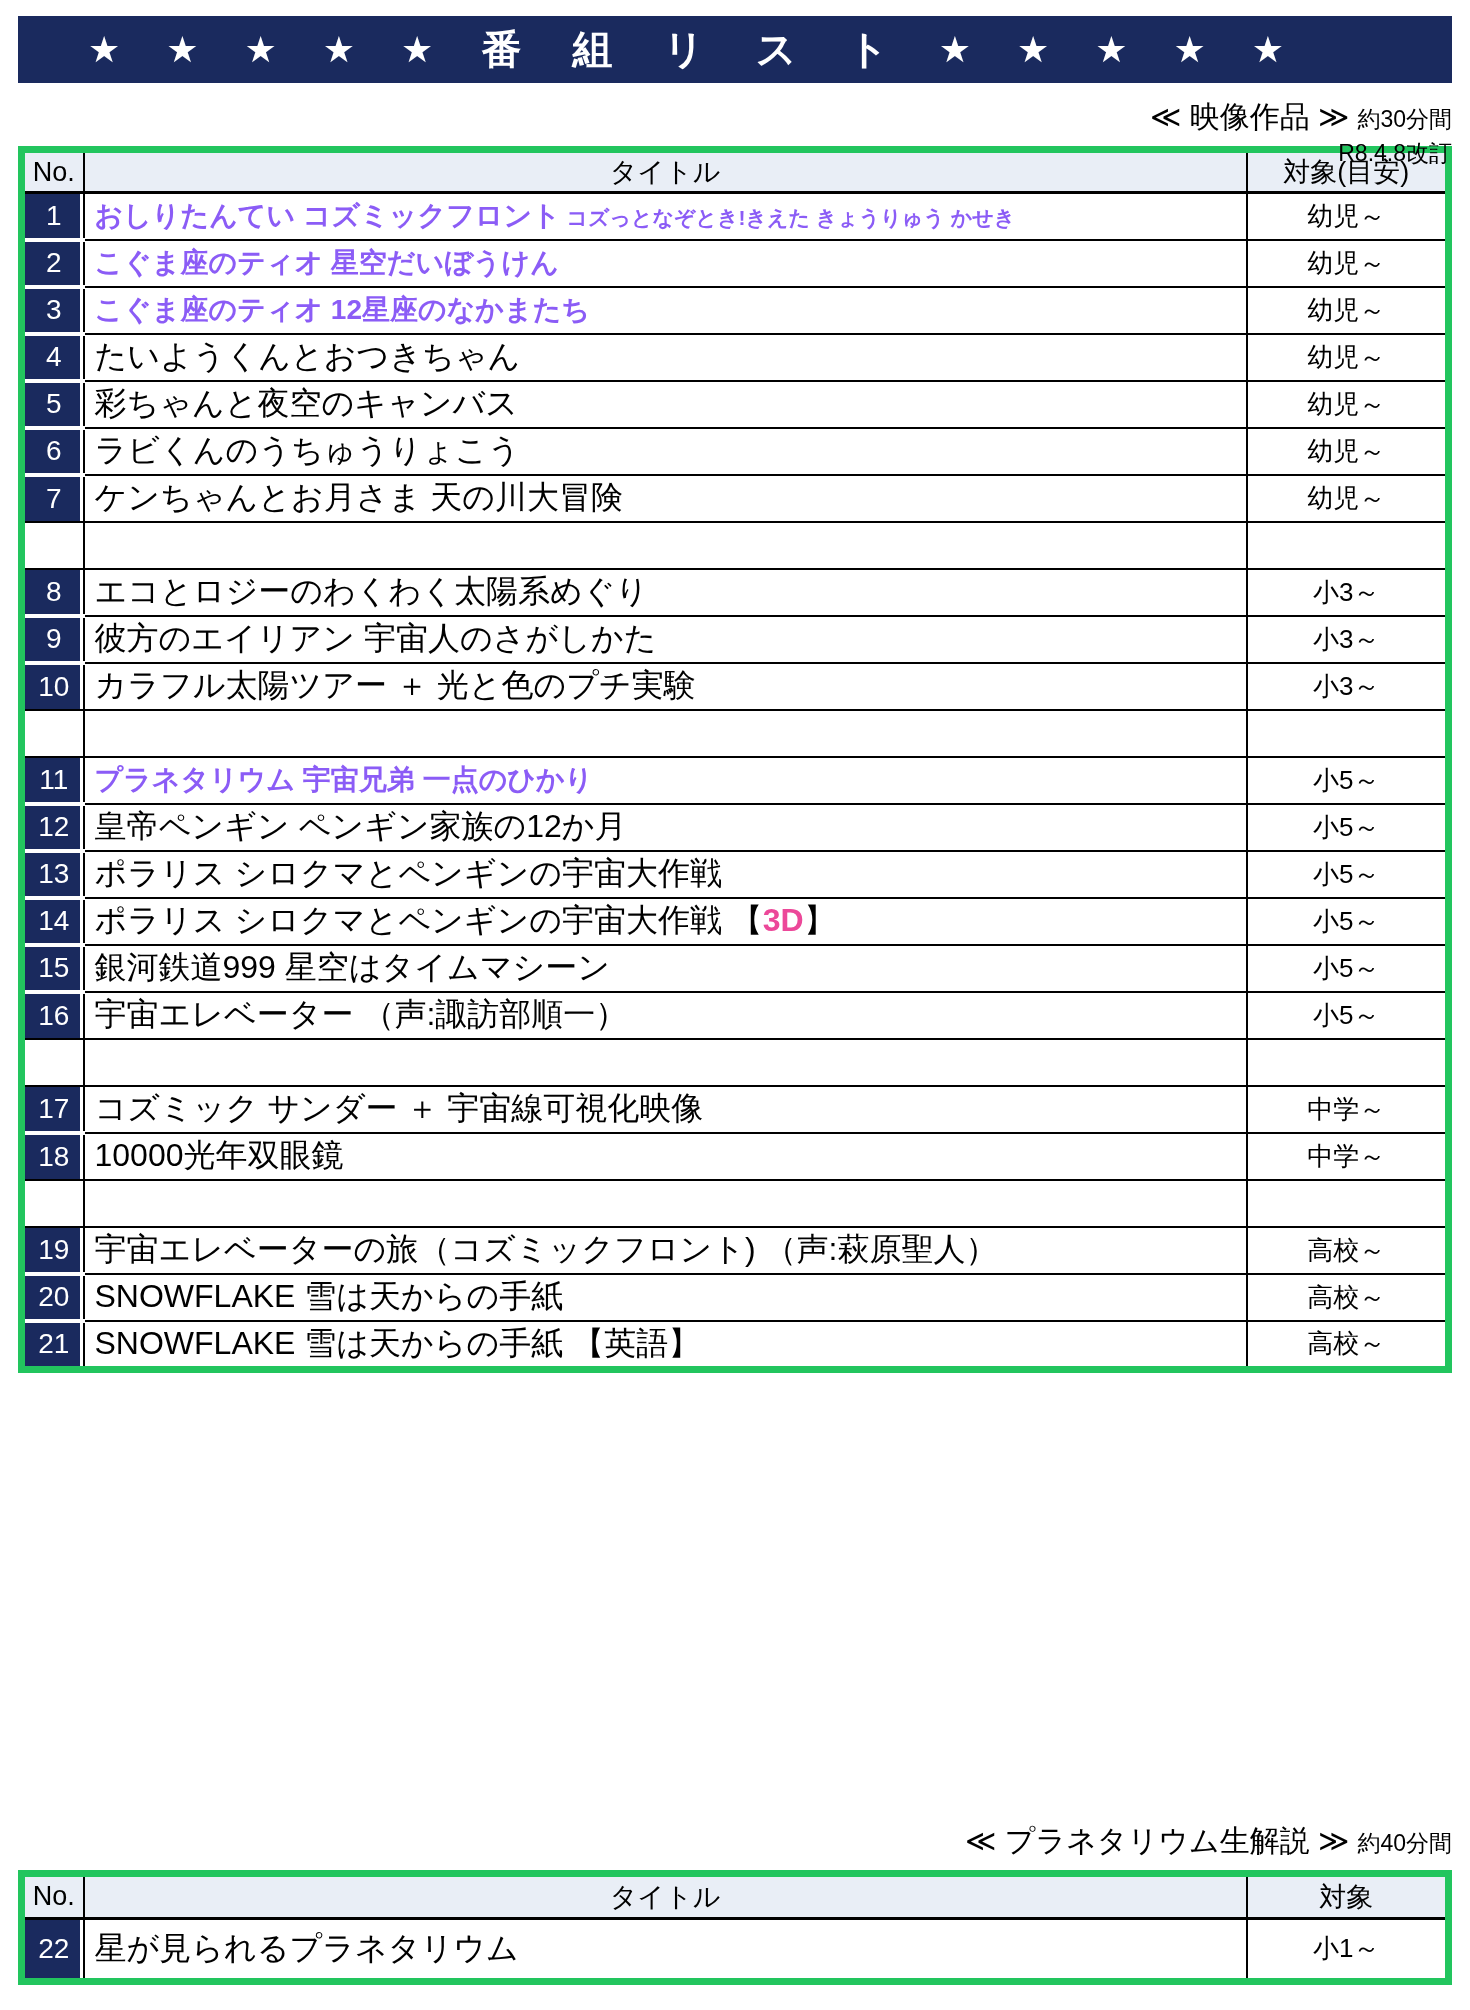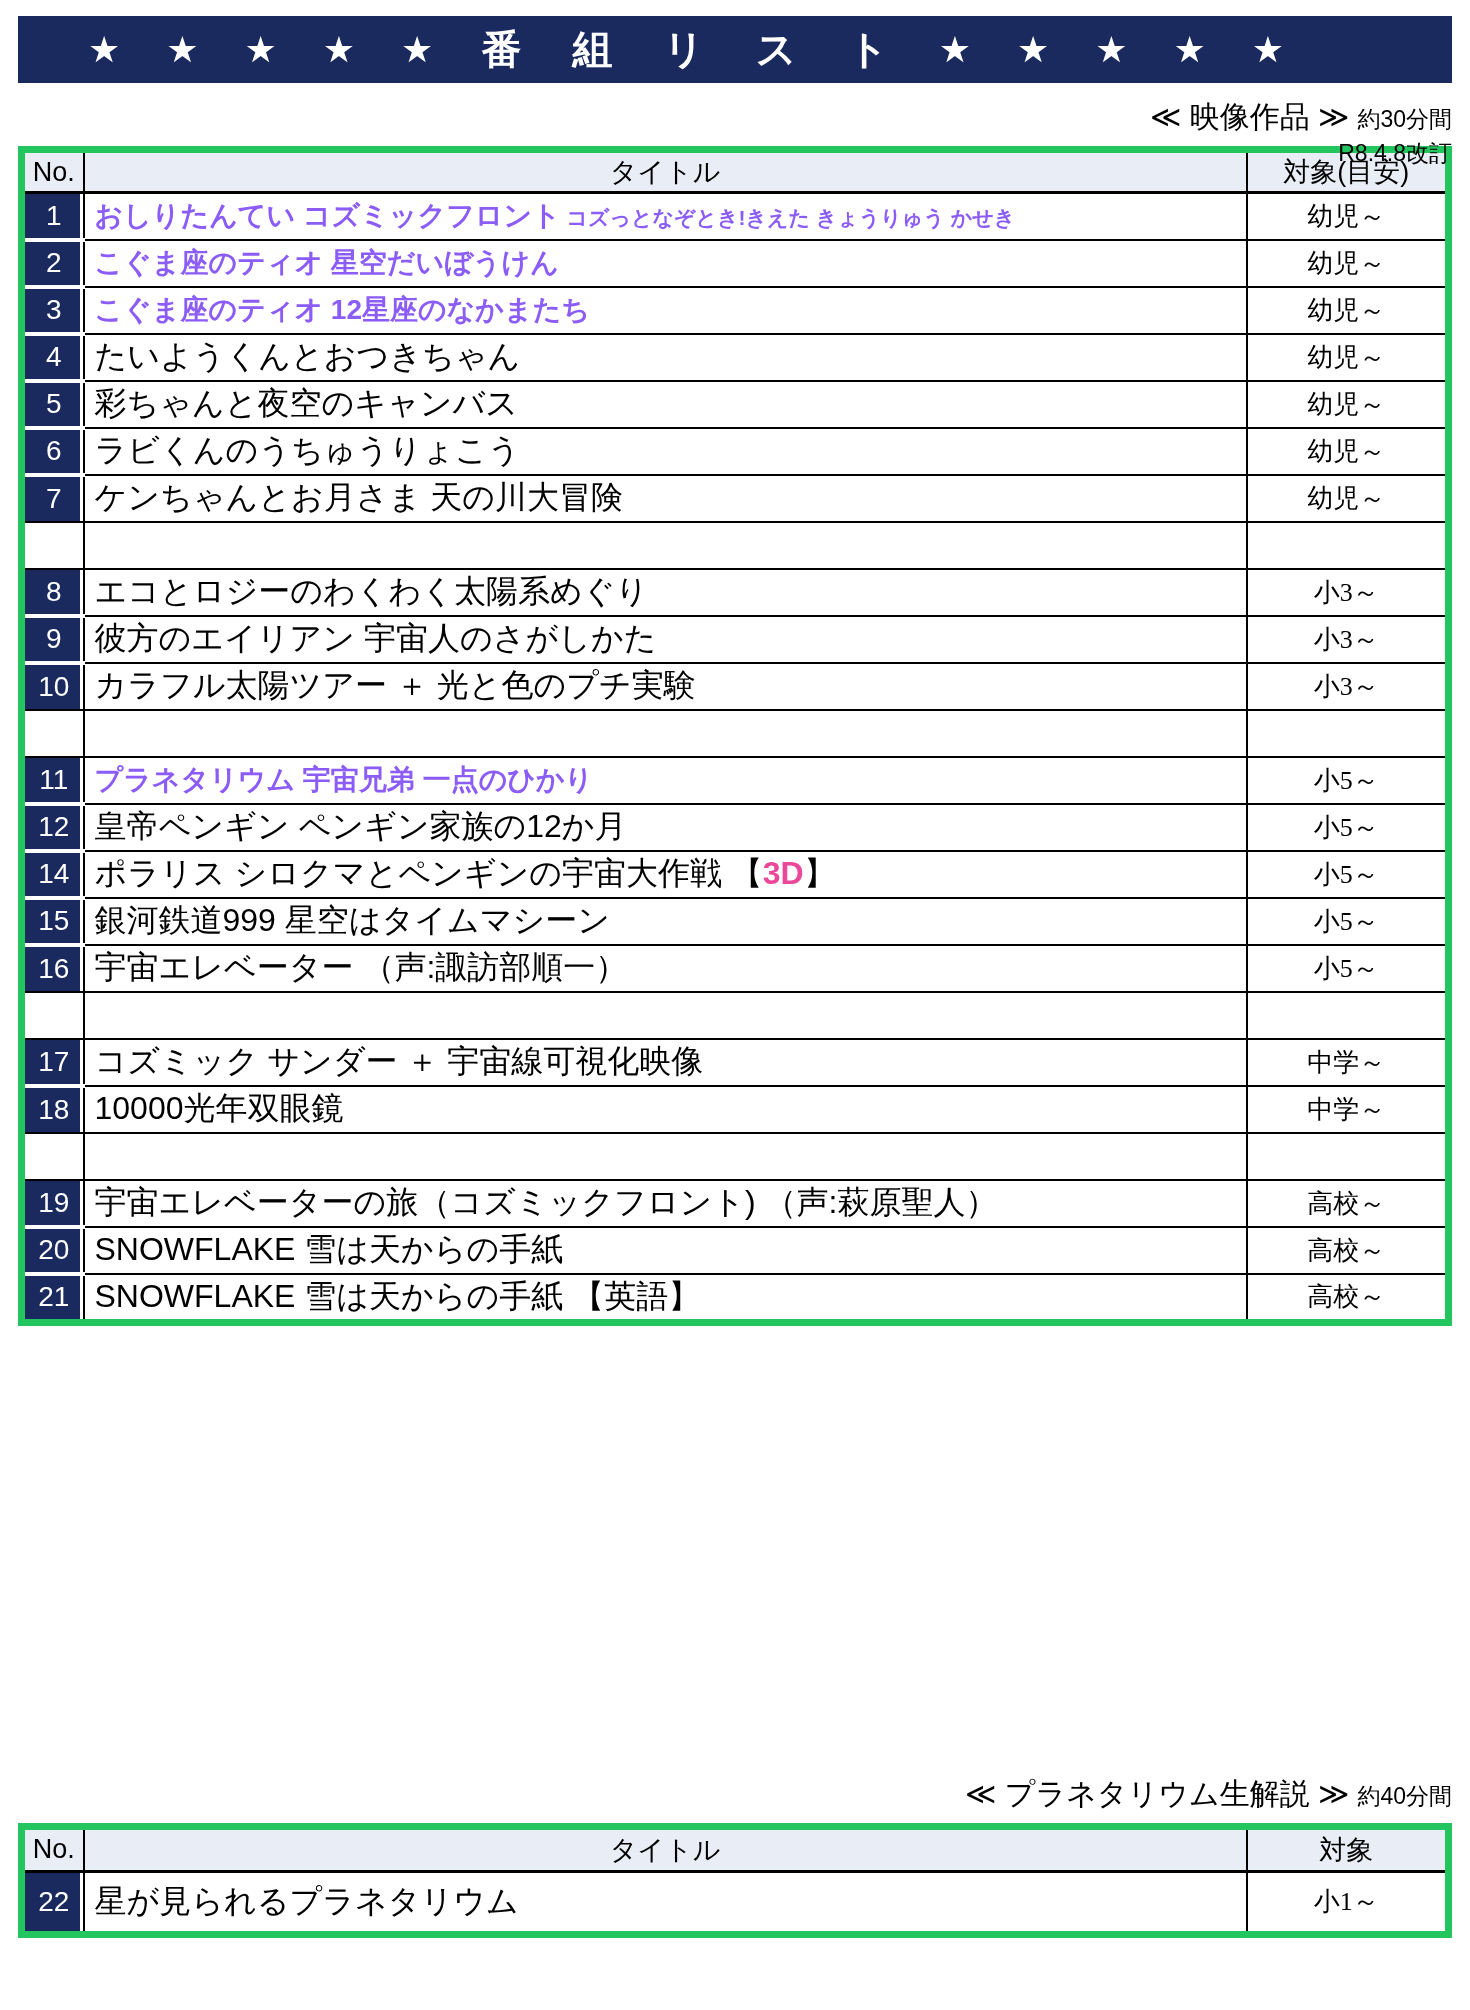--- a/index.html
+++ b/index.html
@@ -82,21 +82,21 @@
     text-align: center;
     font-size: 28px;
     box-shadow: inset -3px 0 0 #fff;
   }
   td.no-cell.after-num { border-top: 4px solid #fff; }
   td.no-cell.sep { background: #fff; box-shadow: none; }
   td.title-cell { padding: 0 10px; font-size: 32px; }
   td.title-cell.blue { color: #8b5cf6; font-weight: bold; font-size: 28px; }
   .t-sub { font-size: 21px; }
   .t-red { color: #ec4899; font-weight: bold; }
-  td.target-cell { text-align: center; font-size: 26px; font-family: Liberation Serif, serif; }
+  td.target-cell { text-align: center; font-size: 26px; }
 
   .head-row.second { margin-top: 448px; }
   table.second th { height: 45px; }
   table.second tr.data-row { height: 63px; }
 </style>
 </head>
 <body>
 
 <div class="page">
 
@@ -194,20 +194,25 @@
           <td class="no-cell">11</td>
           <td class="title-cell blue"><span class="t-main">プラネタリウム 宇宙兄弟 一点のひかり</span></td>
           <td class="target-cell">小5～</td>
         </tr>
         <tr class="data-row">
           <td class="no-cell after-num">12</td>
           <td class="title-cell"><span class="t-main">皇帝ペンギン ペンギン家族の12か月</span></td>
           <td class="target-cell">小5～</td>
         </tr>
         <tr class="data-row">
+          <td class="no-cell after-num">13</td>
+          <td class="title-cell"><span class="t-main">ポラリス シロクマとペンギンの宇宙大作戦</span></td>
+          <td class="target-cell">小5～</td>
+        </tr>
+        <tr class="data-row">
           <td class="no-cell after-num">14</td>
           <td class="title-cell"><span class="t-main">ポラリス シロクマとペンギンの宇宙大作戦 【</span><span class="t-red">3D</span><span>】</span></td>
           <td class="target-cell">小5～</td>
         </tr>
         <tr class="data-row">
           <td class="no-cell after-num">15</td>
           <td class="title-cell"><span class="t-main">銀河鉄道999 星空はタイムマシーン</span></td>
           <td class="target-cell">小5～</td>
         </tr>
         <tr class="data-row">

